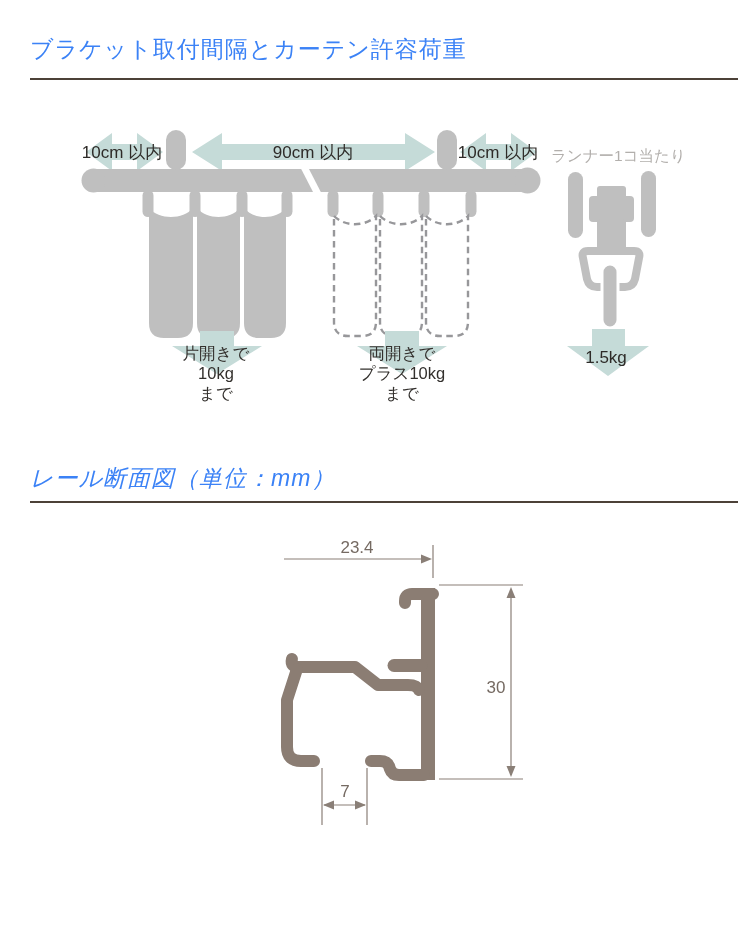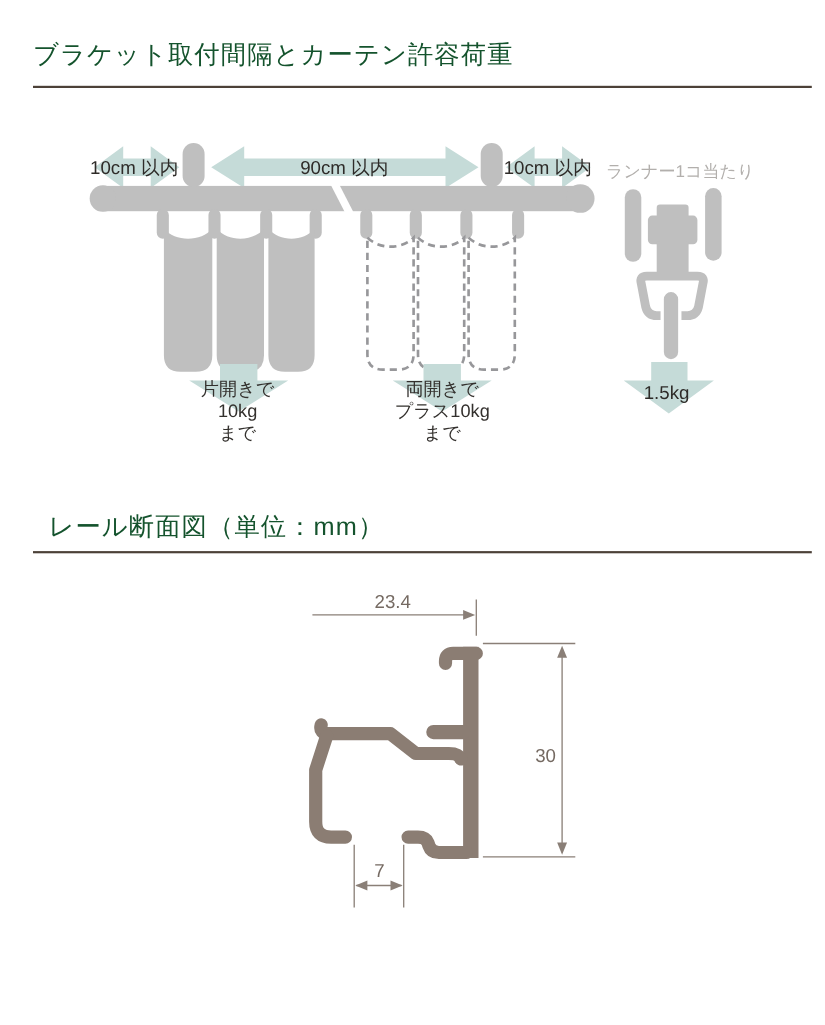--- a/index.html
+++ b/index.html
@@ -4,21 +4,21 @@
 <style>
   html,body{margin:0;padding:0;}
   body{
     width:750px;height:932px;position:relative;overflow:hidden;
     background:#ffffff;
     font-family:"Liberation Sans","DejaVu Sans",sans-serif;
   }
   .section-title{
     position:absolute;
     font-size:23px;
-    color:#14532d;
+    color:#3b82f6;
     letter-spacing:1px;
     white-space:nowrap;
   }
   .title-rule{
     position:absolute;
     left:30px;width:708px;height:0;
     border-top:2px solid #4c4138;
   }
   svg{position:absolute;left:0;top:0;}
   svg text{font-family:"Liberation Sans","DejaVu Sans",sans-serif;}
@@ -27,21 +27,21 @@
   .runner-caption{font-size:15.5px;fill:#b2afac;}
   .load-label{font-size:17px;fill:#2e2b28;}
   .dim-label{font-size:17px;fill:#756a62;}
 </style>
 </head>
 <body>
 
 <div class="section-title" style="left:30px;top:34px;">ブラケット取付間隔とカーテン許容荷重</div>
 <div class="title-rule" style="top:78px;"></div>
 
-<div class="section-title" style="left:44px;top:463px;">レール断面図（単位：mm）</div>
+<div class="section-title" style="left:30px;top:463px;font-style:italic;">レール断面図（単位：mm）</div>
 <div class="title-rule" style="top:501px;"></div>
 
 <svg width="750" height="932" viewBox="0 0 750 932">
 
   <g>
 
     <polygon fill="#c5dbd8" points="86,152 112,133 112,144 137,144 137,133 163,152 137,171 137,160 112,160 112,171"></polygon>
     <polygon fill="#c5dbd8" points="192,152 222,133 222,144 405,144 405,133 435,152 405,171 405,160 222,160 222,171"></polygon>
     <polygon fill="#c5dbd8" points="460,152 486,133 486,144 511,144 511,133 537,152 511,171 511,160 486,160 486,171"></polygon>
 

